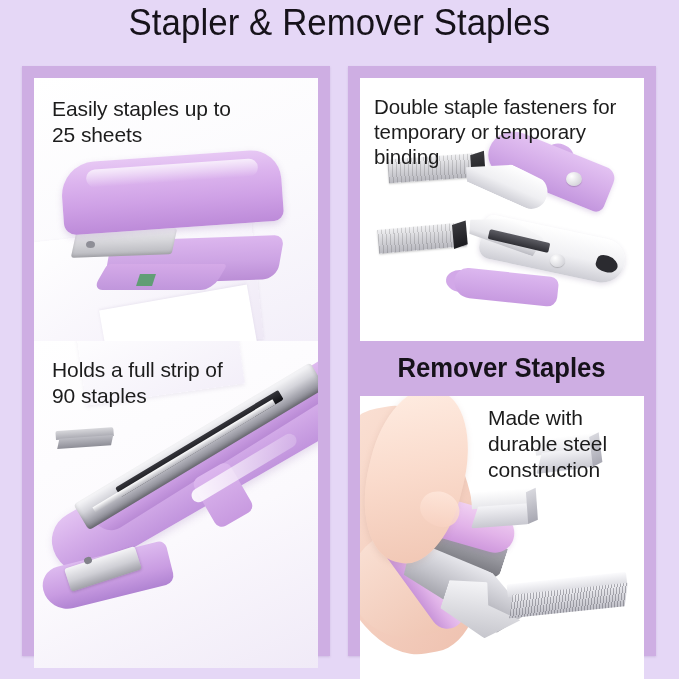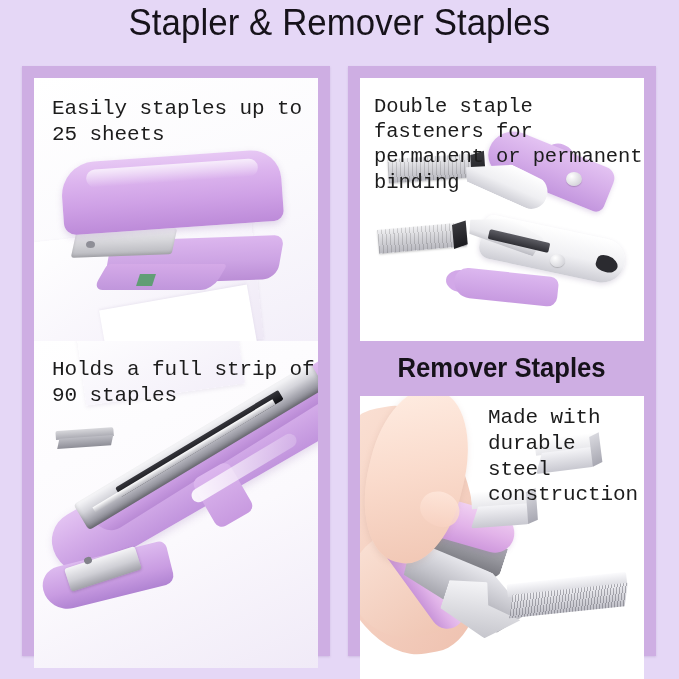--- a/index.html
+++ b/index.html
@@ -65,21 +65,20 @@
     box-shadow: 0 1px 2px rgba(110, 80, 140, 0.18);
   }
 
   .photo {
     position: relative;
     width: 100%;
     height: 263px;
     background: #c2410c;
     overflow: hidden;
     flex: none;
-    font-family: Liberation Mono, monospace;
   }
   .photo.bottom { height: 327px; }
 
   .divider-label {
     height: 55px;
     display: flex;
     align-items: center;
     justify-content: center;
     flex: none;
   }
@@ -634,21 +633,21 @@
         <div class="p2-handle-bot"></div>
         <div class="p2-jaw-bot"></div>
         <div class="p2-blade"></div>
         <div class="p2-foot-tab"></div>
         <div class="p2-foot"></div>
         <div class="p2-pivot-a"></div>
         <div class="p2-pivot-b"></div>
         <div class="p2-dark-tip"></div>
 
         <div class="caption cap-tr">Double staple fasteners for
-permanent or permanent
+temporary or temporary
 binding</div>
       </div>
 
       <div class="divider-label">
         <span class="dl-text">Remover Staples</span>
       </div>
 
       <div class="photo bottom">
         <div class="p4-bg"></div>
 

